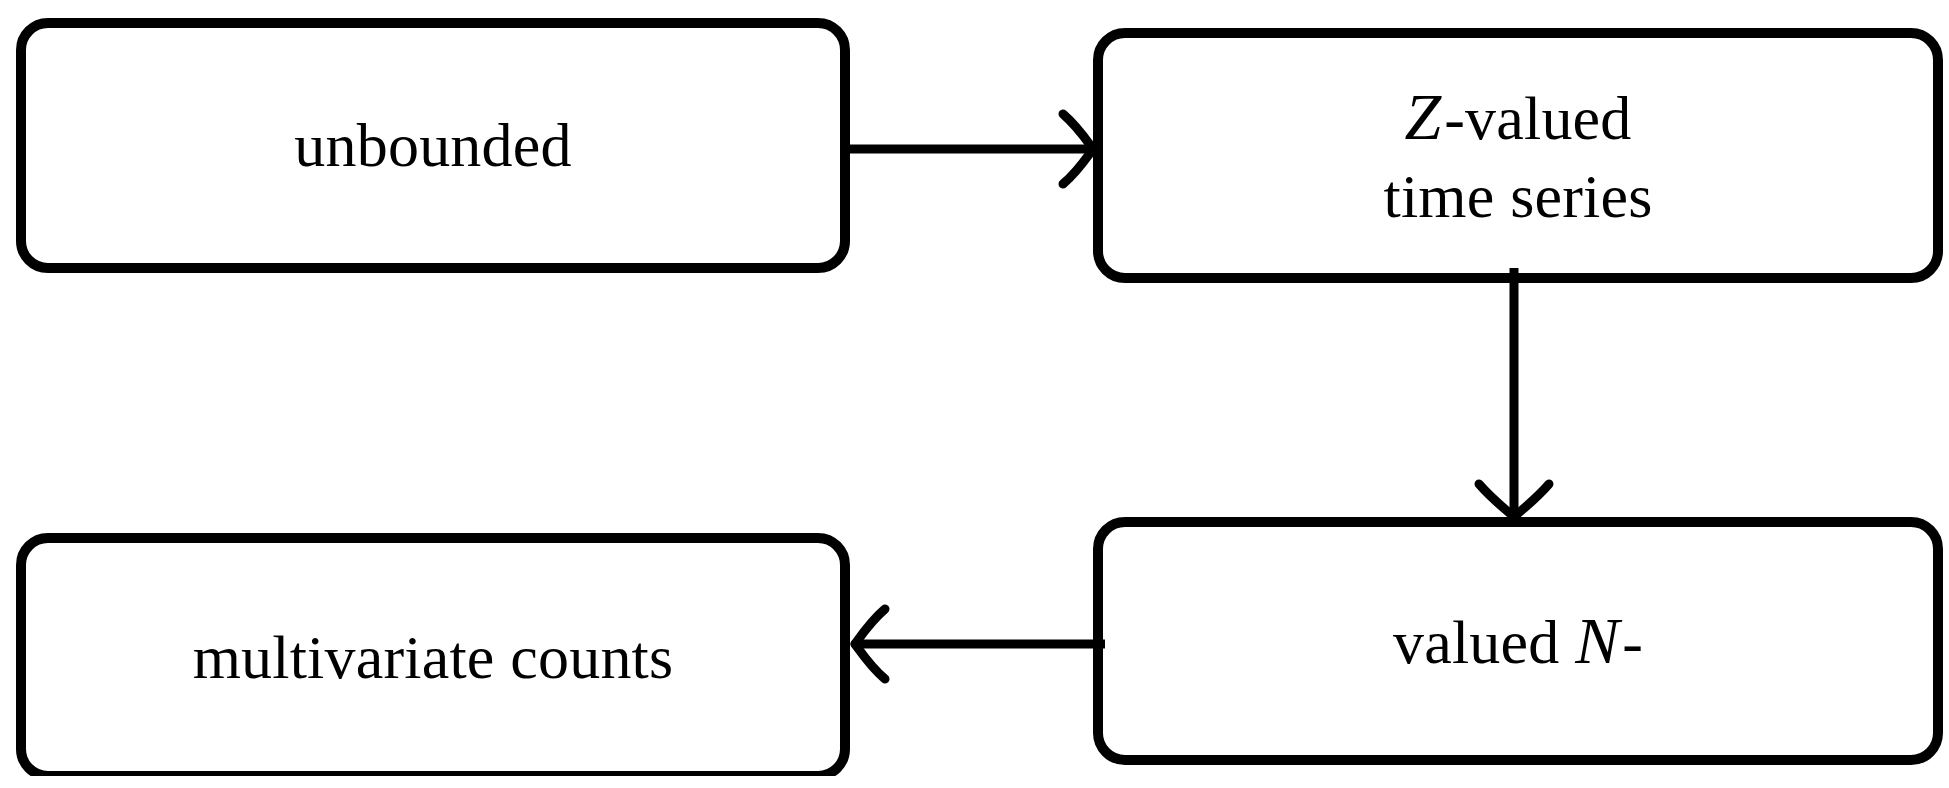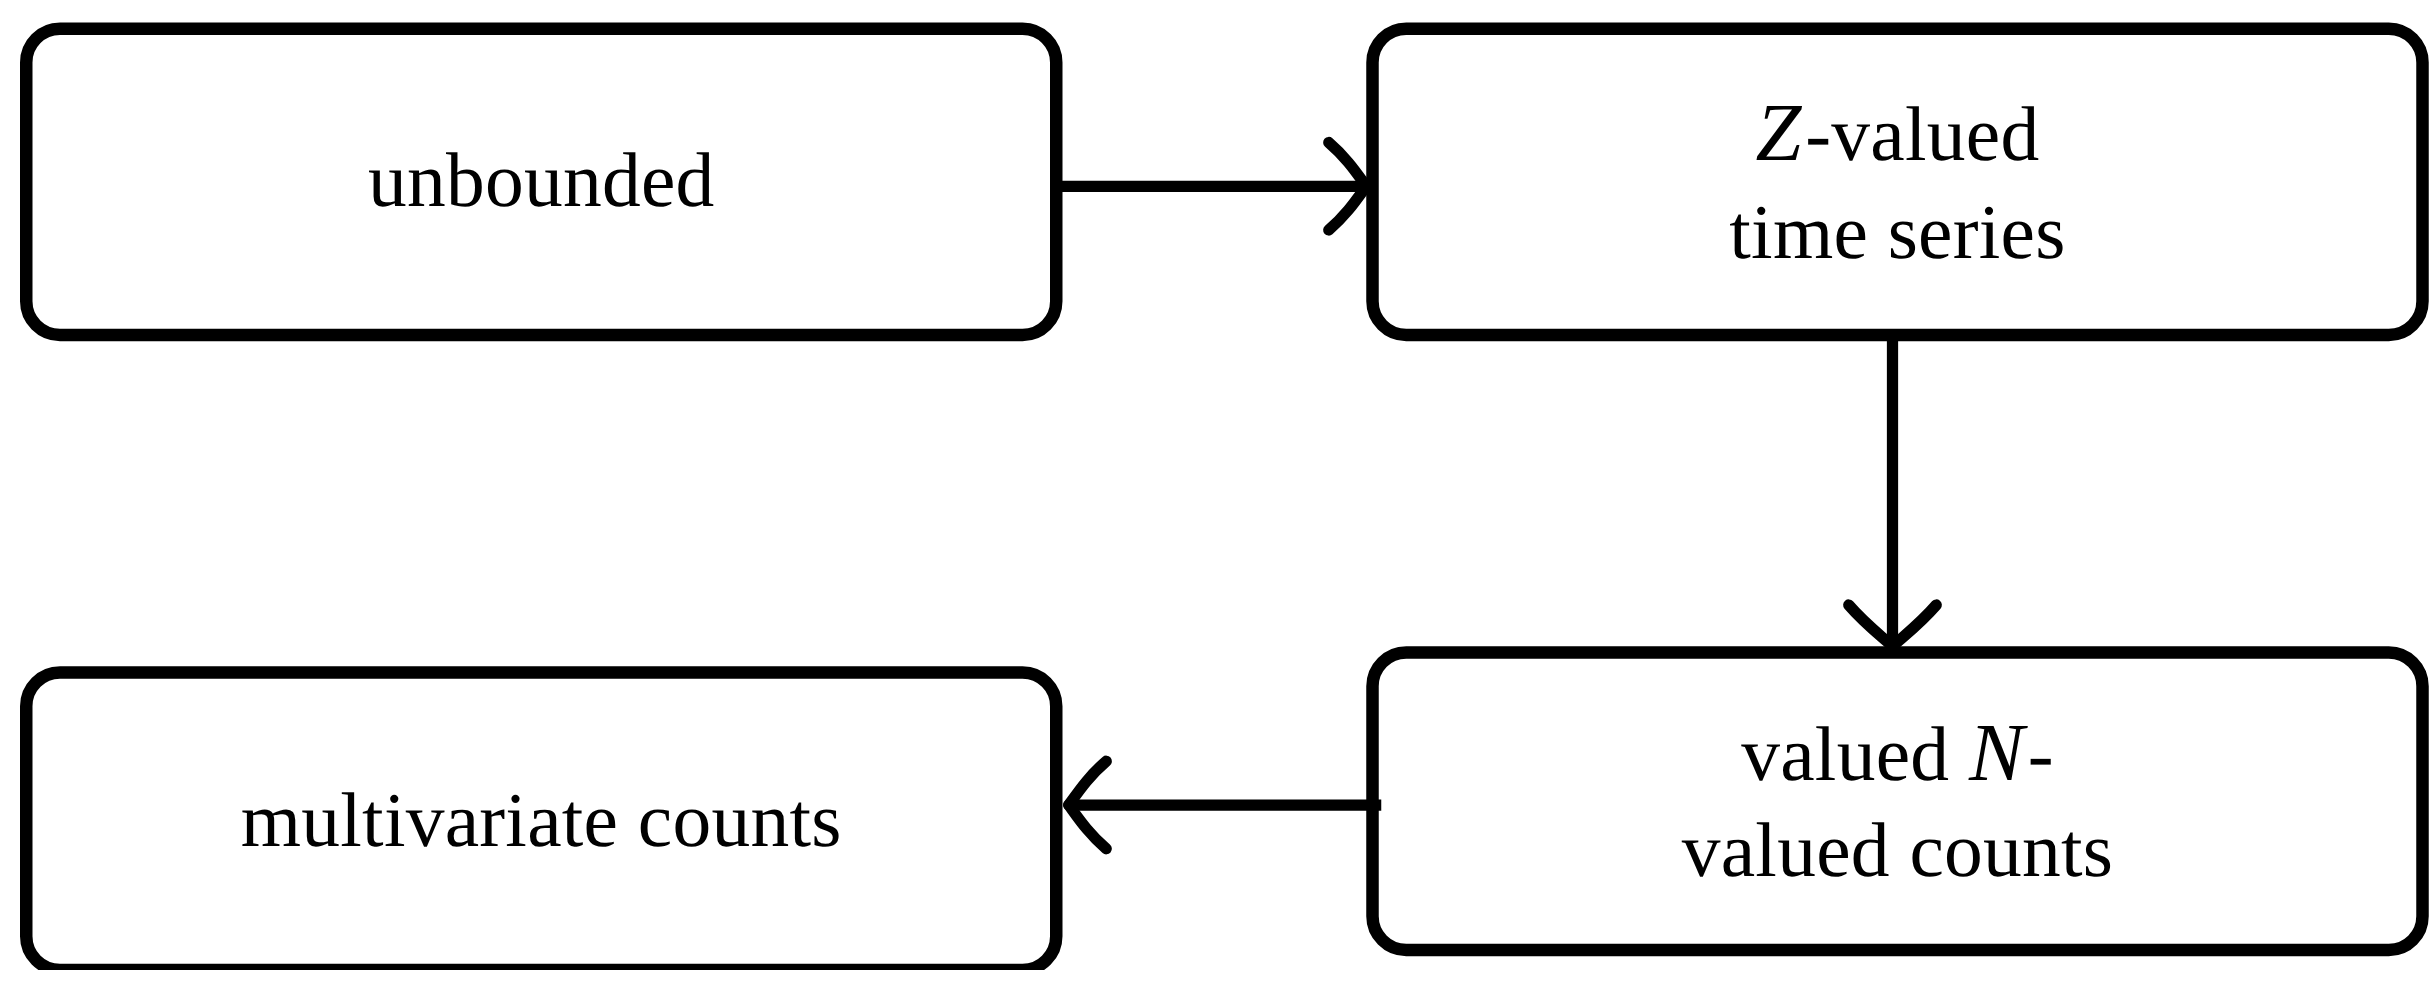--- a/index.html
+++ b/index.html
@@ -42,21 +42,21 @@
   .cal {
     font-family: "Liberation Serif", "DejaVu Serif", serif;
     font-style: italic;
     font-size: 66px;
     letter-spacing: 1px;
     padding-right: 2px;
   }
 
   
   #box-unbounded      { left: 16px;   top: 18px;  width: 834px; height: 255px; }
-  #box-z-valued       { left: 1093px; top: 18px;  width: 850px; height: 255px; }
+  #box-z-valued       { left: 1093px; top: 28px;  width: 850px; height: 255px; }
   #box-bounded        { left: 1093px; top: 517px; width: 850px; height: 248px; }
   #box-multivariate   { left: 16px;   top: 517px; width: 834px; height: 248px; margin-top: 16px; }
 
   
   .arrow-svg {
     position: absolute;
     overflow: visible;
   }
   .arrow-svg path {
     fill: none;
@@ -83,21 +83,20 @@
     <span class="node-line">unbounded</span>
   </div>
 
   <div class="node-box" id="box-z-valued">
     <span class="node-line"><span class="cal">Z</span><span>-valued</span></span>
     <span class="node-line">time series</span>
   </div>
 
   <div class="node-box" id="box-bounded">
     <span class="node-line"><span>valued </span><span class="cal">N</span><span>-</span></span>
-    <span class="node-line">valued counts</span>
   </div>
 
   <div class="node-box" id="box-multivariate">
     <span class="node-line">multivariate counts</span>
   </div>
 
   <svg class="arrow-svg" id="arrow-h-top" viewBox="0 0 260 82">
     <path d="M 0 41 L 248 41"></path>
     <path class="barb" d="M 218 6 C 232 18 240 30 248 41"></path>
     <path class="barb" d="M 218 76 C 232 64 240 52 248 41"></path>

